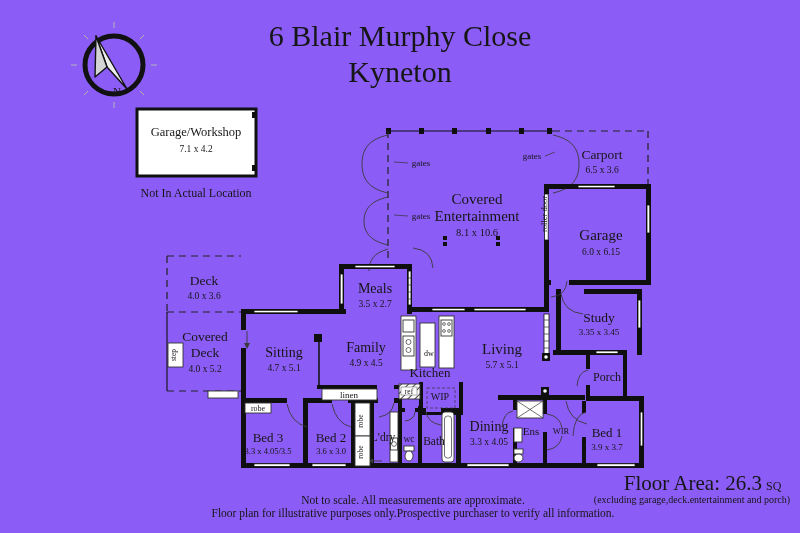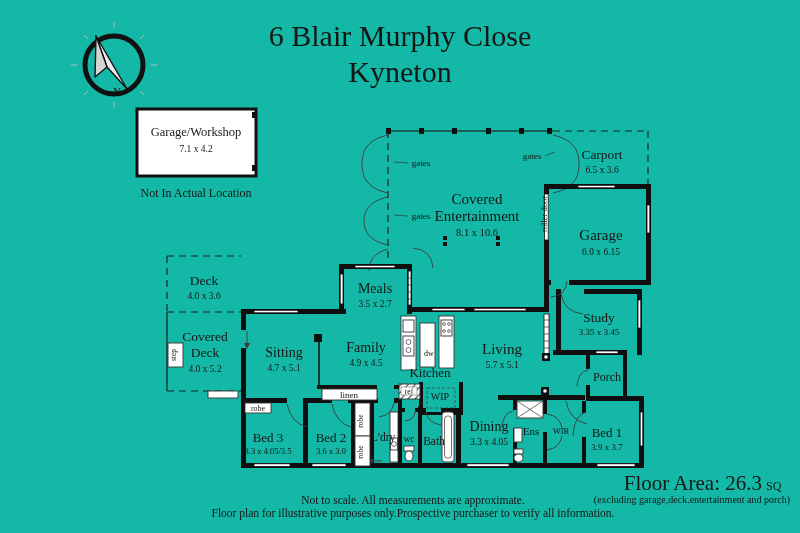--- a/index.html
+++ b/index.html
@@ -1,16 +1,16 @@
 <!DOCTYPE html>
 <html><head>
 <meta charset="utf-8">
 <style>
   html,body{margin:0;padding:0;background:#ffffff;}
-  #stage{position:relative;width:800px;height:533px;background:#14b8a6;overflow:hidden;}
+  #stage{position:relative;width:800px;height:533px;background:#8b5cf6;overflow:hidden;}
   svg{display:block;}
   text{font-family:"Liberation Serif","DejaVu Serif",serif;fill:#161616;}
   .wall{fill:#0f0f0f;}
   .win{fill:#ffffff;stroke:#111;stroke-width:0.8;}
   .thin{stroke:#111;stroke-width:1.1;fill:none;}
   .dash{stroke:#222;stroke-width:1.2;fill:none;stroke-dasharray:7 5;}
   .arc{stroke:#3a3a3a;stroke-width:0.9;fill:none;}
   .fix{fill:#ffffff;stroke:#333;stroke-width:0.9;}
   .fixl{stroke:#333;stroke-width:0.7;fill:none;}
   .post{fill:#0f0f0f;}

